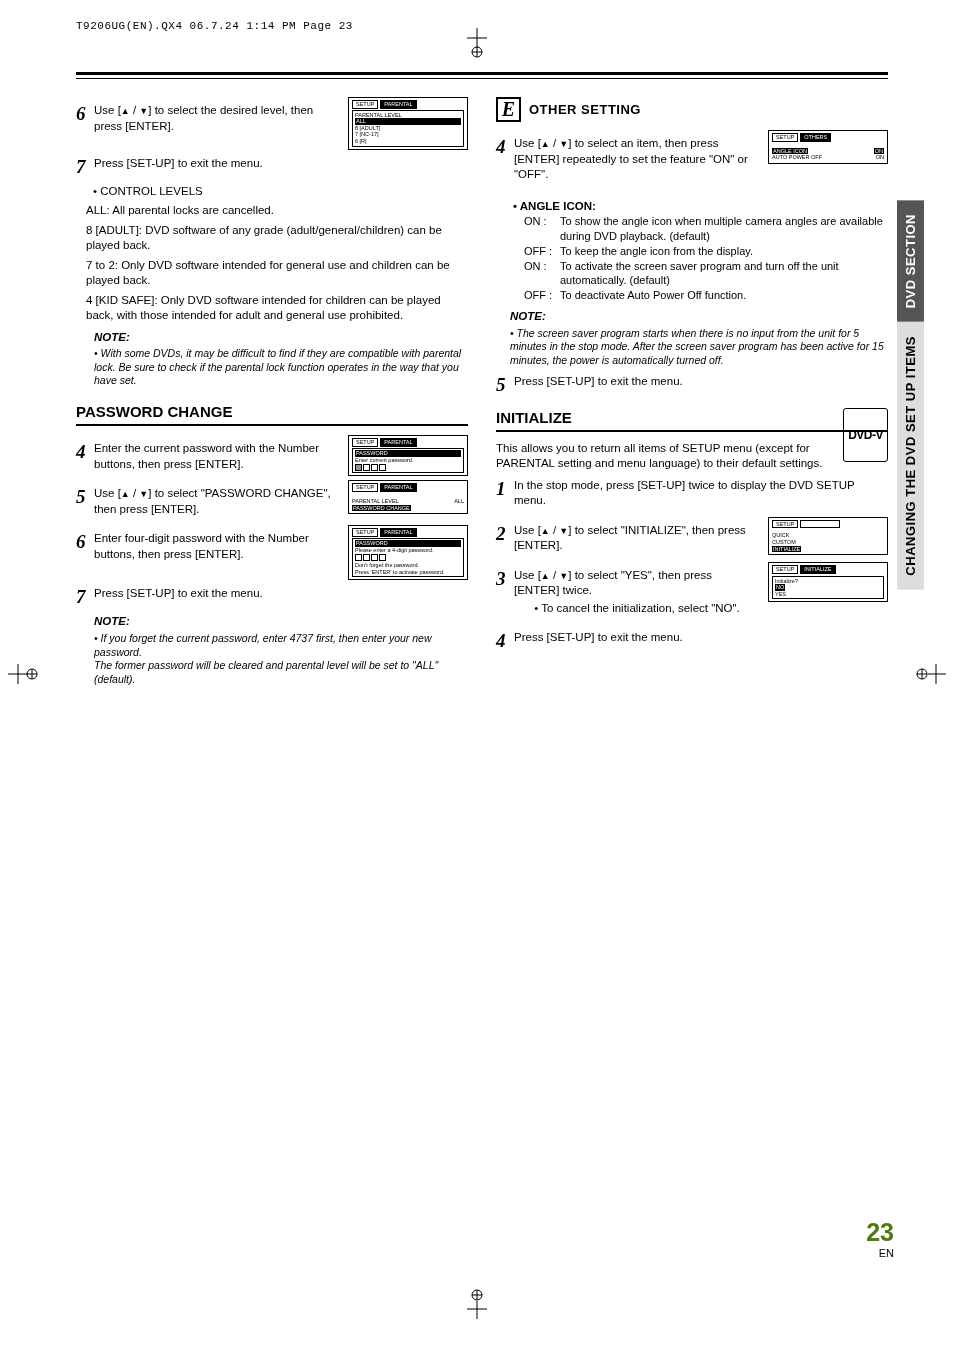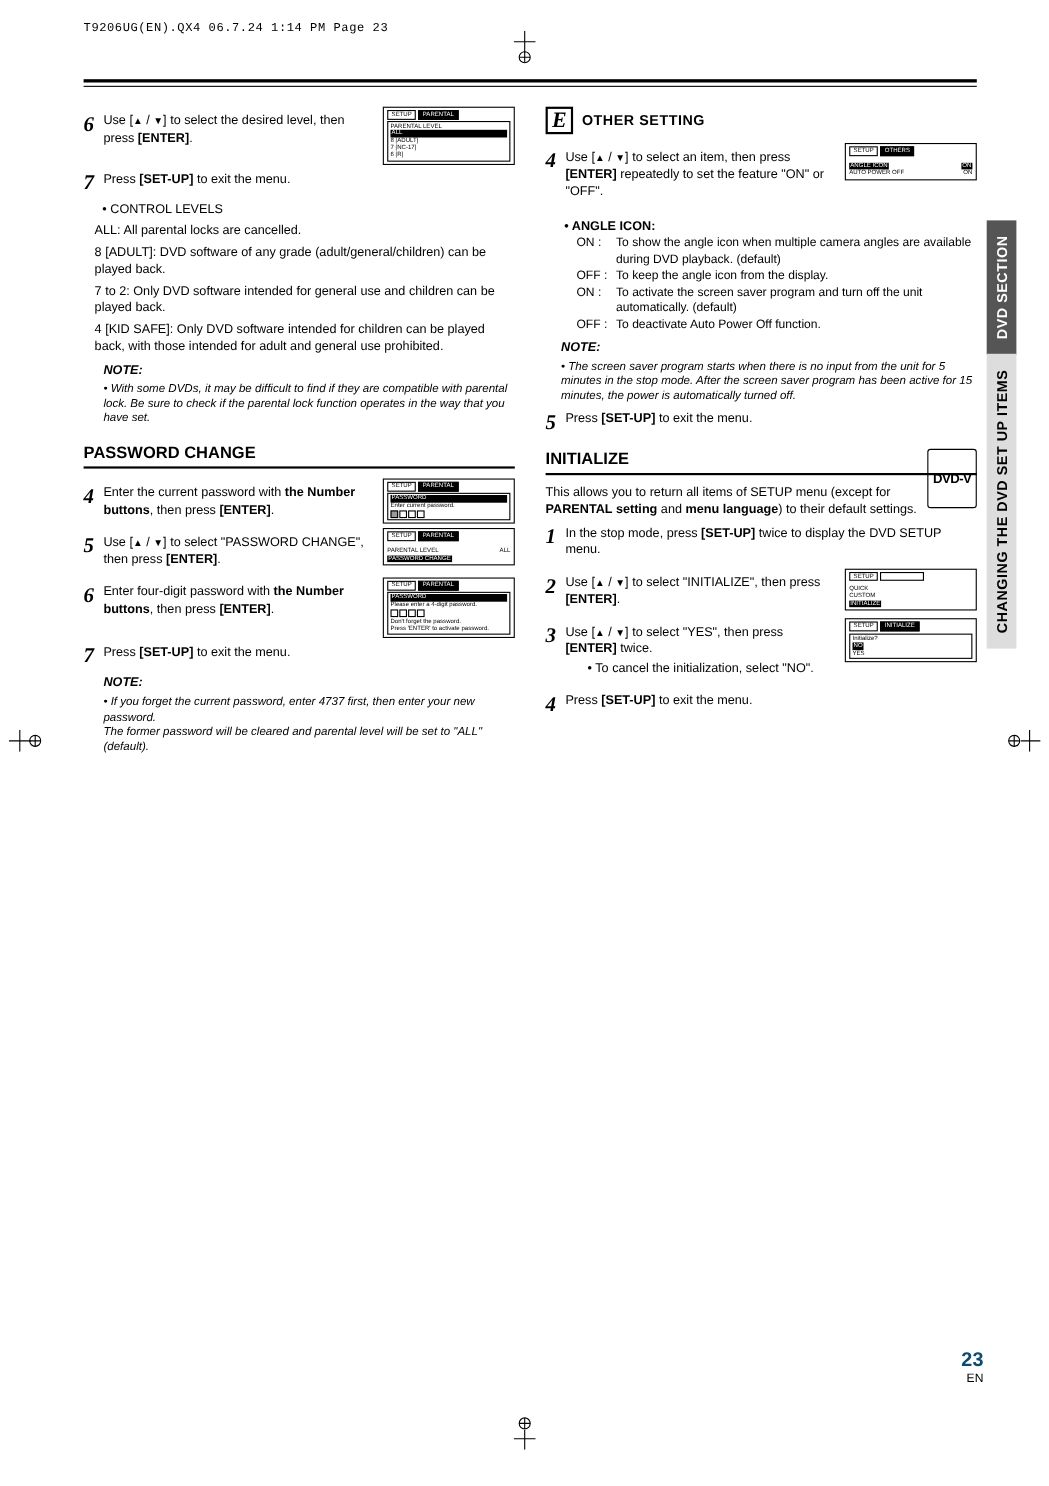--- a/index.html
+++ b/index.html
@@ -45,21 +45,21 @@
     font-family: "Times New Roman", serif;
     font-style: italic;
     font-weight: bold;
     font-size: 19px;
     width: 18px;
     flex-shrink:0;
     line-height: 1;
     margin-top:1px;
   }
   .step .body { flex:1; }
-  b.inline { font-weight:bold; }
+  b.inline { font-weight:normal; }
   .bold { font-weight:bold; }
   .heading-major {
     font-weight: bold;
     font-size: 15px;
     border-bottom: 2px solid #000;
     padding-bottom: 2px;
     margin-top: 14px;
     margin-bottom: 9px;
   }
   .note { margin-left: 18px; margin-top:6px; }
@@ -105,21 +105,21 @@
     transform: rotate(180deg);
     font-weight:bold;
     font-size:13px;
     letter-spacing:0.5px;
     padding: 14px 6px;
     text-align:center;
   }
   .tab-dark { background:#555; color:#fff; }
   .tab-light { background:#ddd; color:#000; margin-top:0; }
   .page-num { position:absolute; right:60px; bottom:92px; text-align:right;}
-  .page-num .pn { font-size:18px; font-weight:bold; color:#0c4a6e; }
+  .page-num .pn { font-size:25px; font-weight:bold; color:#4d7c0f; }
   .page-num .en { font-size:11px; }
   .hl { background:#000; color:#fff; padding:0 1px;}
   .dvd-logo { border:1.5px solid #000; font-family:Arial; font-weight:bold; font-size:12px; padding:18px 4px; border-radius:3px; letter-spacing:-0.5px; display:inline-block;text-align:center;}
   .float-right { float:right; margin-left:6px; }
 </style>
 </head>
 <body>
 
 <div class="crop-mark crop-top">
   <svg width="20" height="30">

